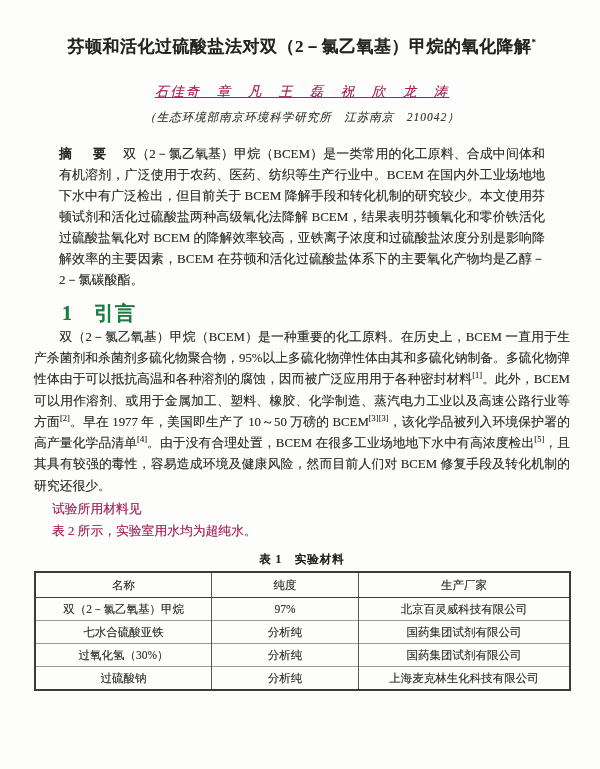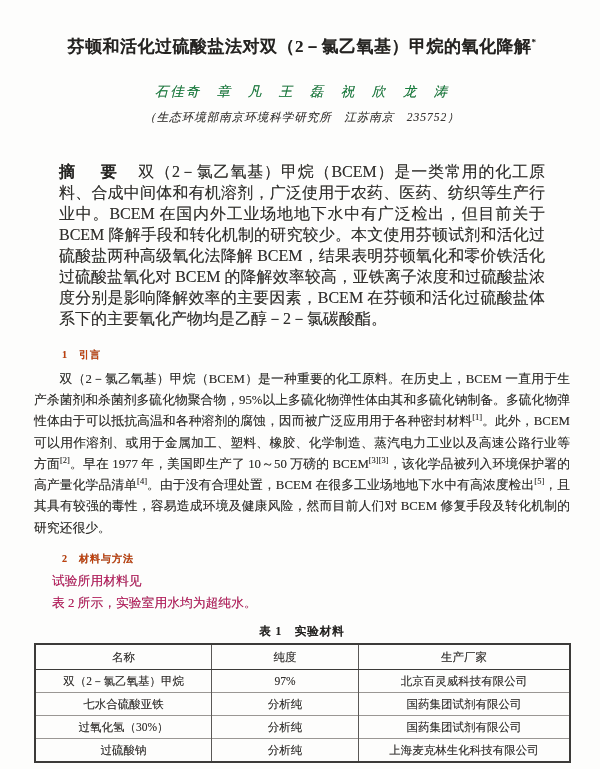--- a/index.html
+++ b/index.html
@@ -21,42 +21,43 @@
     text-align:center;
     font-size:17px;line-height:24px;
     font-weight:bold;color:#242321;
     letter-spacing:.5px;
   }
   .title .sup{font-size:9px;vertical-align:super;font-weight:bold;}
   .authors{
     margin-top:24px;
     text-align:center;
     font-size:13.5px;line-height:18px;
-    font-style:italic;color:#15803d;
+    font-style:italic;color:#be185d;
     letter-spacing:2px;
+    text-decoration:underline;
   }
   .affiliation{
     margin-top:8px;
     text-align:center;
     font-size:11.5px;line-height:16px;
     font-style:italic;color:#3a3835;
     letter-spacing:1px;
   }
   .abstract{
-    margin-top:36px;
+    margin-top:18px;
     padding:0 25px;
-    font-size:16px;line-height:21px;
+    font-size:13px;line-height:21px;
     text-align:justify;
     color:#31302d;
   }
   .abstract .label{font-weight:bold;letter-spacing:4px;color:#242321;}
   .sec-heading{
     margin:10px 0 0 28px;
-    font-size:10px;line-height:20px;
-    font-weight:bold;color:#c2410c;
+    font-size:20px;line-height:20px;
+    font-weight:bold;color:#15803d;
     letter-spacing:1px;
   }
   .para{
     margin:4px 0 0 0;
     font-size:12.8px;line-height:21.3px;
     text-align:justify;
     text-indent:2em;
     color:#31302d;
   }
   .cite-sup{font-size:8.5px;vertical-align:super;line-height:0;}
@@ -108,30 +109,29 @@
 </style>
 </head>
 <body>
 
 <div class="page">
 
   <h1 class="title"><span>芬顿和活化过硫酸盐法对双（2－氯乙氧基）甲烷的氧化降解</span><span class="sup">*</span></h1>
 
   <div class="authors">石佳奇　章　凡　王　磊　祝　欣　龙　涛</div>
 
-  <div class="affiliation">（生态环境部南京环境科学研究所　江苏南京　235752）</div>
+  <div class="affiliation">（生态环境部南京环境科学研究所　江苏南京　210042）</div>
 
   <p class="abstract"><span class="label">摘　要</span>　<span>双（2－氯乙氧基）甲烷（BCEM）是一类常用的化工原料、合成中间体和有机溶剂，广泛使用于农药、医药、纺织等生产行业中。BCEM 在国内外工业场地地下水中有广泛检出，但目前关于 BCEM 降解手段和转化机制的研究较少。本文使用芬顿试剂和活化过硫酸盐两种高级氧化法降解 BCEM，结果表明芬顿氧化和零价铁活化过硫酸盐氧化对 BCEM 的降解效率较高，亚铁离子浓度和过硫酸盐浓度分别是影响降解效率的主要因素，BCEM 在芬顿和活化过硫酸盐体系下的主要氧化产物均是乙醇－2－氯碳酸酯。</span></p>
 
   <div class="sec-heading">1　引言</div>
 
   <p class="para"><span>双（2－氯乙氧基）甲烷（BCEM）是一种重要的化工原料。在历史上，BCEM 一直用于生产杀菌剂和杀菌剂多硫化物聚合物，95%以上多硫化物弹性体由其和多硫化钠制备。多硫化物弹性体由于可以抵抗高温和各种溶剂的腐蚀，因而被广泛应用用于各种密封材料</span><span class="cite-sup">[1]</span><span>。此外，BCEM 可以用作溶剂、或用于金属加工、塑料、橡胶、化学制造、蒸汽电力工业以及高速公路行业等方面</span><span class="cite-sup">[2]</span><span>。早在 1977 年，美国即生产了 10～50 万磅的 BCEM</span><span class="cite-sup">[3][3]</span><span>，该化学品被列入环境保护署的高产量化学品清单</span><span class="cite-sup">[4]</span><span>。由于没有合理处置，BCEM 在很多工业场地地下水中有高浓度检出</span><span class="cite-sup">[5]</span><span>，且其具有较强的毒性，容易造成环境及健康风险，然而目前人们对 BCEM 修复手段及转化机制的研究还很少。</span></p>
 
 
-  <div class="sec-heading">2　材料与方法</div>
 
 
   <div class="plain-line">试验所用材料见</div>
 
   <div class="plain-line">表 2 所示，实验室用水均为超纯水。</div>
 
   <div class="table-caption">表 1　实验材料</div>
 
   <table class="materials">
     <colgroup>

